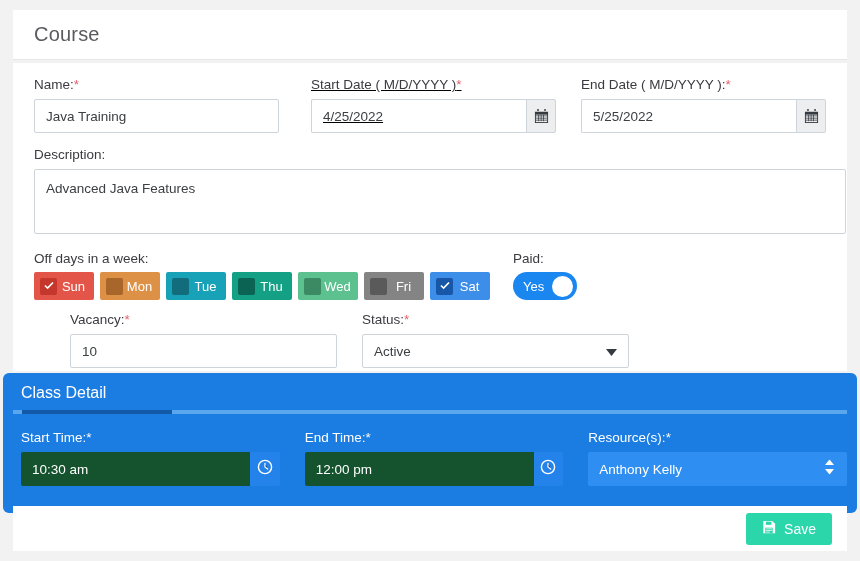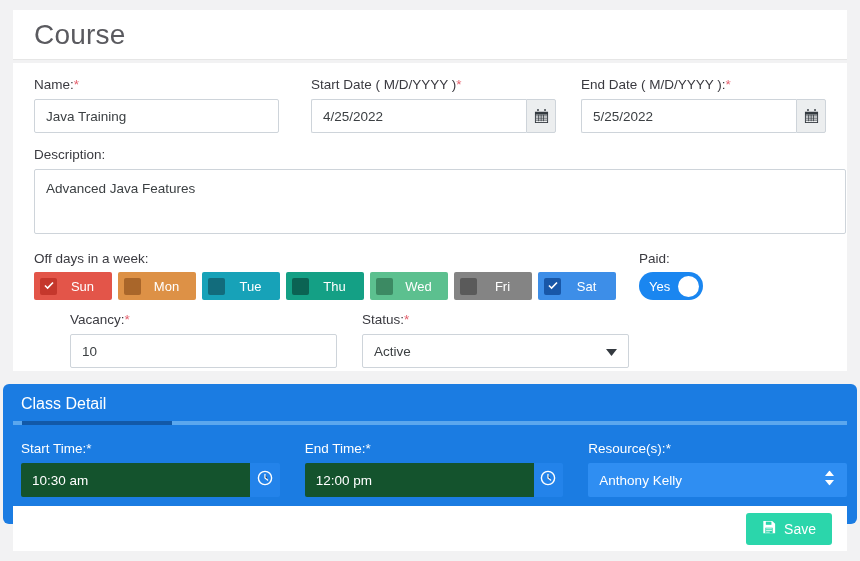--- a/index.html
+++ b/index.html
@@ -13,21 +13,21 @@
 
   
   .card-header {
     position: absolute; left: 13px; top: 10px;
     width: 834px; height: 50px;
     background: #ffffff;
     border-bottom: 1px solid #e6e6e6;
     display: flex; align-items: center;
   }
   .card-title {
-    font-size: 28px; color: #5a5a5f; font-weight: 400;
+    font-size: 20px; color: #5a5a5f; font-weight: 400;
     padding-left: 21px; letter-spacing: .2px;
   }
 
   
   .card-body {
     position: absolute; left: 13px; top: 63px;
     width: 834px; height: 308px;
     background: #ffffff;
     padding: 14px 21px 0 21px;
   }
@@ -72,21 +72,21 @@
   }
   .sel-caret {
     position: absolute; right: 12px; top: 50%;
     transform: translateY(-50%);
     pointer-events: none;
   }
 
   
   .days { display: flex; gap: 6px; margin-top: 6px; }
   .chip {
-    width: 78px; height: 28px;
+    width: 60px; height: 28px;
     display: flex; align-items: center;
     border-radius: 2px; cursor: pointer; user-select: none;
   }
   .chip .box {
     width: 17px; height: 17px; margin-left: 6px;
     border-radius: 2px;
     display: flex; align-items: center; justify-content: center;
     flex: 0 0 auto;
   }
   .chip .box svg { display: block; }
@@ -103,21 +103,21 @@
     padding: 0 4px; cursor: pointer; margin-top: 6px;
   }
   .toggle .tg-txt { font-size: 13px; color: #ffffff; padding-left: 6px; }
   .toggle .knob {
     width: 21px; height: 21px; border-radius: 50%;
     background: #ffffff; flex: 0 0 auto;
   }
 
   
   .panel {
-    position: absolute; left: 3px; top: 384px;
+    position: absolute; left: 3px; top: 373px;
     width: 854px; height: 140px;
     background: #1b7ce2;
     border-radius: 6px;
     padding: 11px 10px 0 10px;
   }
   .panel-title {
     font-size: 16px; color: #ffffff; padding-left: 8px; font-weight: 400;
   }
   .panel-rule {
     height: 4px; background: #5ba7ee; margin-top: 8px; width: 100%;
@@ -180,21 +180,21 @@
 
   <div class="card-body">
 
     <div class="row">
 
       <div class="field" style="width:267px;">
         <label class="lbl"><span>Name:</span><span class="req">*</span></label>
         <input class="inp" type="text" value="Java Training" style="">
       </div>
 
-      <div class="field" style="width:267px; margin-left:32px;">
+      <div class="field" style="width:267px; margin-left:32px;text-decoration:underline;">
         <label class="lbl"><span>Start Date ( M/D/YYYY )</span><span class="req">*</span></label>
         <div class="inp-group">
           <input class="inp" type="text" value="4/25/2022" style="">
           <div class="addon">
             <span>
               <svg width="15" height="15" viewBox="0 0 16 16">
                   <path fill="#343a40" d="M3.5 0h1.5v2h-1.5zM11 0h1.5v2H11zM1 3h14v12H1z"></path>
                   <path fill="#eceeef" d="M2 6h12v8H2z"></path>
                   <path fill="#343a40" d="M2 7h12v.8H2zm0 2.2h12v.8H2zm0 2.2h12v.8H2zM4.6 6h.8v7h-.8zm2.6 0h.8v7h-.8zm2.6 0h.8v7h-.8z"></path>
                 </svg>

